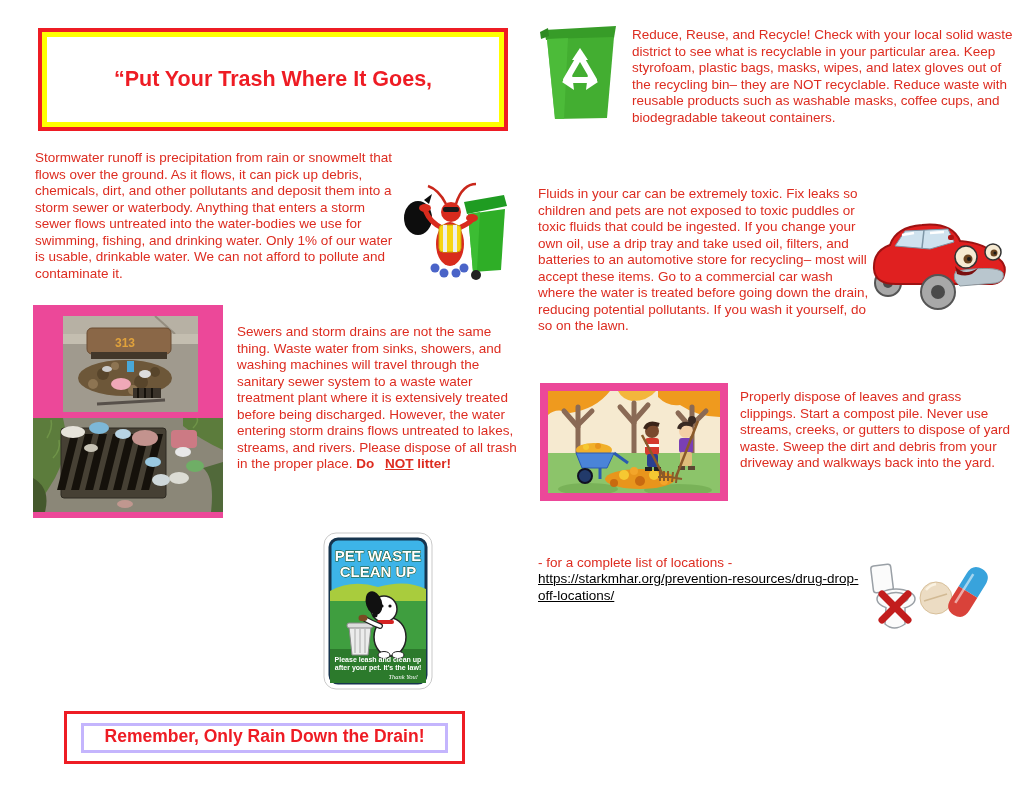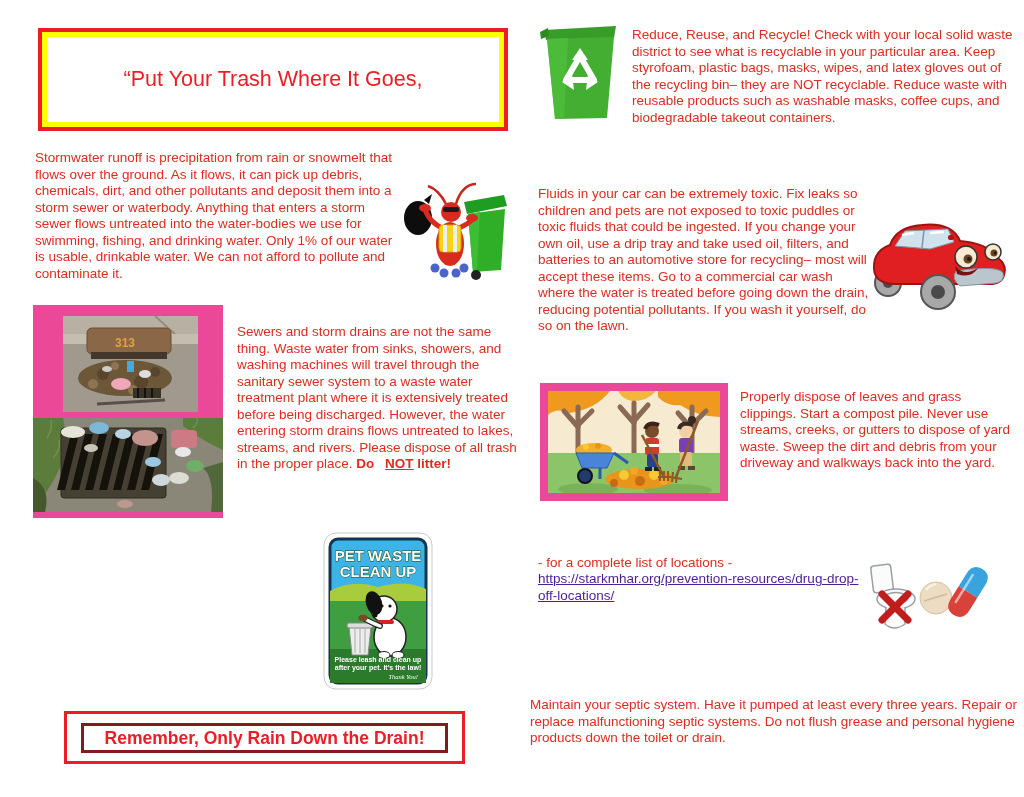--- a/index.html
+++ b/index.html
@@ -1,28 +1,28 @@
 <!DOCTYPE html>
 <html><head>
 <meta charset="utf-8">
 <style>
   html,body{margin:0;padding:0;background:#ffffff;}
   #page{position:relative;width:1024px;height:797px;background:#ffffff;overflow:hidden;
         font-family:"Liberation Sans",sans-serif;}
   .para{position:absolute;color:#dd2c20;font-size:13.5px;line-height:16.5px;}
   .para b{font-weight:bold;}
   .u{text-decoration:underline;padding-left:7px;}
-  a.redlink{color:#4c1d95;text-decoration:underline;cursor:pointer;}
+  a.redlink{color:#000000;text-decoration:underline;cursor:pointer;}
   .banner{position:absolute;border:4px solid #ee1c24;background:#ffffff;box-sizing:border-box;}
   .banner-inner{position:absolute;inset:0;border:5px solid #ffff00;display:flex;flex-direction:column;
         align-items:center;justify-content:center;box-sizing:border-box;}
-  .title-line{color:#ee1c24;font-weight:normal;font-size:21.5px;line-height:31px;text-align:center;}
+  .title-line{color:#ee1c24;font-weight:bold;font-size:21.5px;line-height:31px;text-align:center;}
   .footer-banner{position:absolute;border:3px solid #ee1c24;background:#ffffff;box-sizing:border-box;}
-  .footer-inner{position:absolute;left:14px;right:14px;top:9px;bottom:8px;border:3px solid #7f1d1d;
-        display:flex;align-items:center;justify-content:center;box-sizing:border-box;}
+  .footer-inner{position:absolute;left:14px;right:14px;top:9px;bottom:8px;border:3px solid #c4b5fd;
+        display:flex;align-items:flex-start;justify-content:center;box-sizing:border-box;}
   .footer-text{color:#ee1c24;font-weight:bold;font-size:17.5px;}
   .img-abs{position:absolute;}
   .yellow-panel{position:absolute;background:#ec4899;}
 </style>
 </head>
 <body>
 
 <div id="page">
 
   <div class="banner" style="left:38px;top:28px;width:470px;height:103px;">
@@ -290,15 +290,14 @@
     <circle cx="74" cy="46" r="16" fill="#ecdcc3" stroke="#d8c09a"></circle>
     <line x1="62" y1="49" x2="85" y2="42" stroke="#d2ba94" stroke-width="1.8"></line>
     <path d="M64,38 Q68,33 74,32" stroke="#faf2e2" stroke-width="2.5" fill="none"></path>
     <g transform="translate(106,40) rotate(32)">
       <path d="M-11,0 L-11,-15 Q-11,-27 0,-27 Q11,-27 11,-15 L11,0 Z" fill="#38a3dc"></path>
       <path d="M-11,0 L-11,15 Q-11,27 0,27 Q11,27 11,15 L11,0 Z" fill="#d9423a"></path>
       <line x1="-5" y1="-18" x2="-5" y2="16" stroke="#ffffff" stroke-width="2.5" opacity="0.55"></line>
     </g>
   </svg>
 
-  <div class="para" style="left:530px;top:697px;width:488px;">Maintain your septic system. Have it pumped at least every three years. Repair or replace malfunctioning septic systems. Do not flush grease and personal hygiene products down the toilet or drain.</div>
 
 </div>
 
 </body></html>

